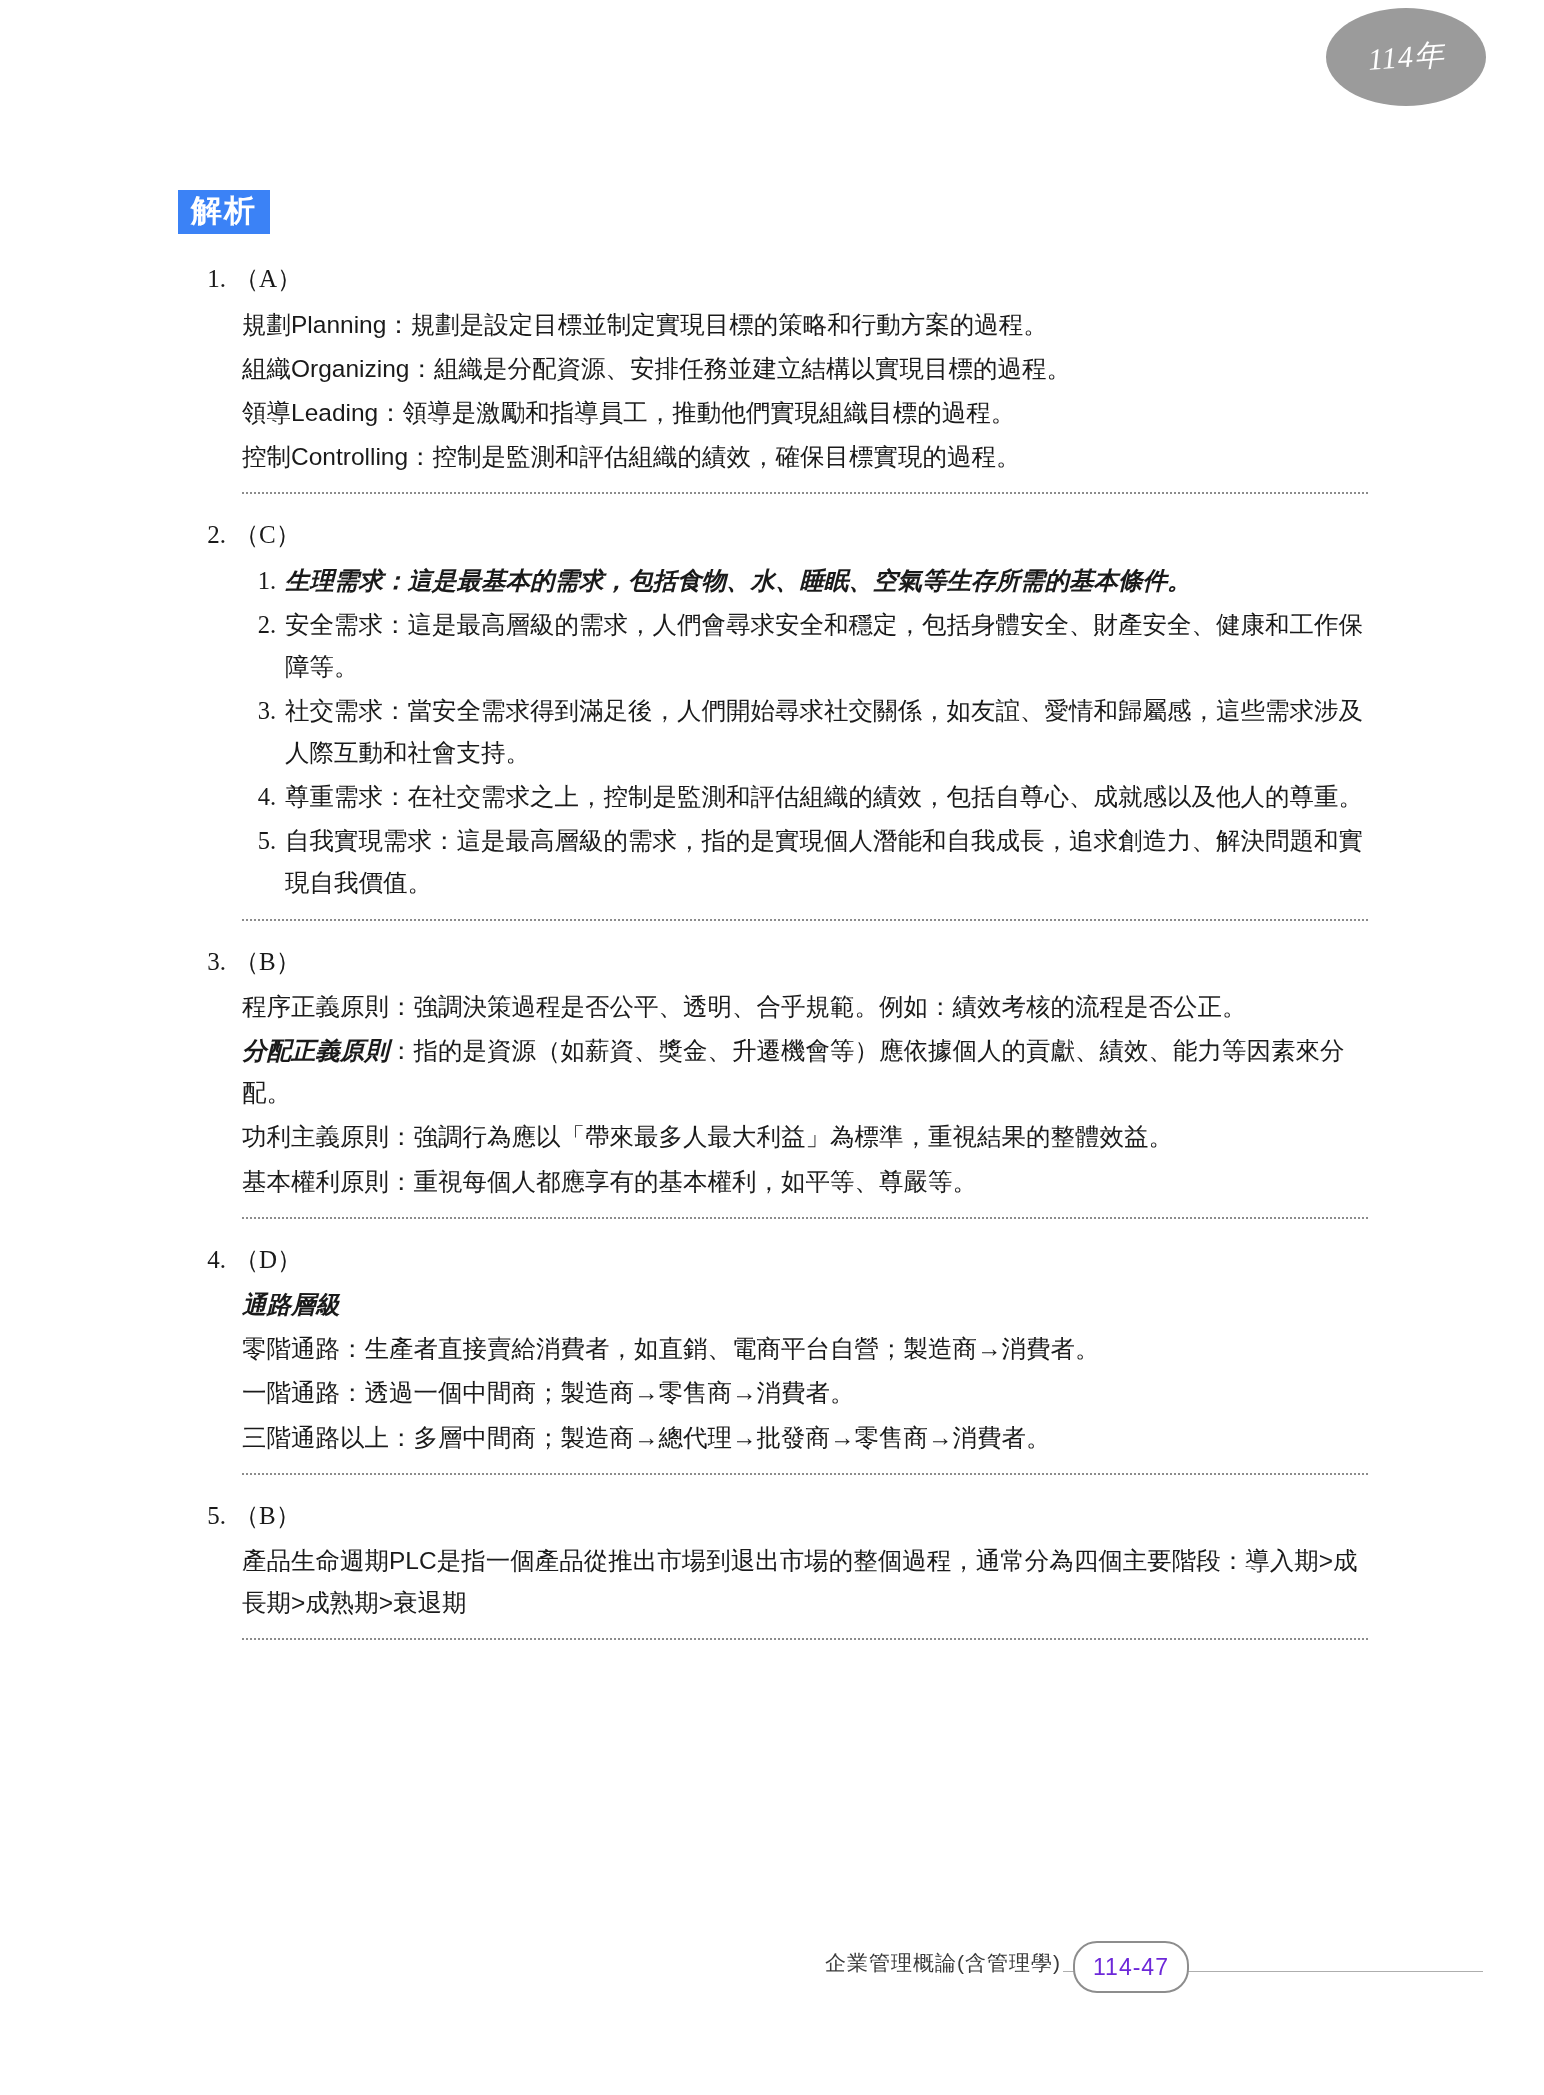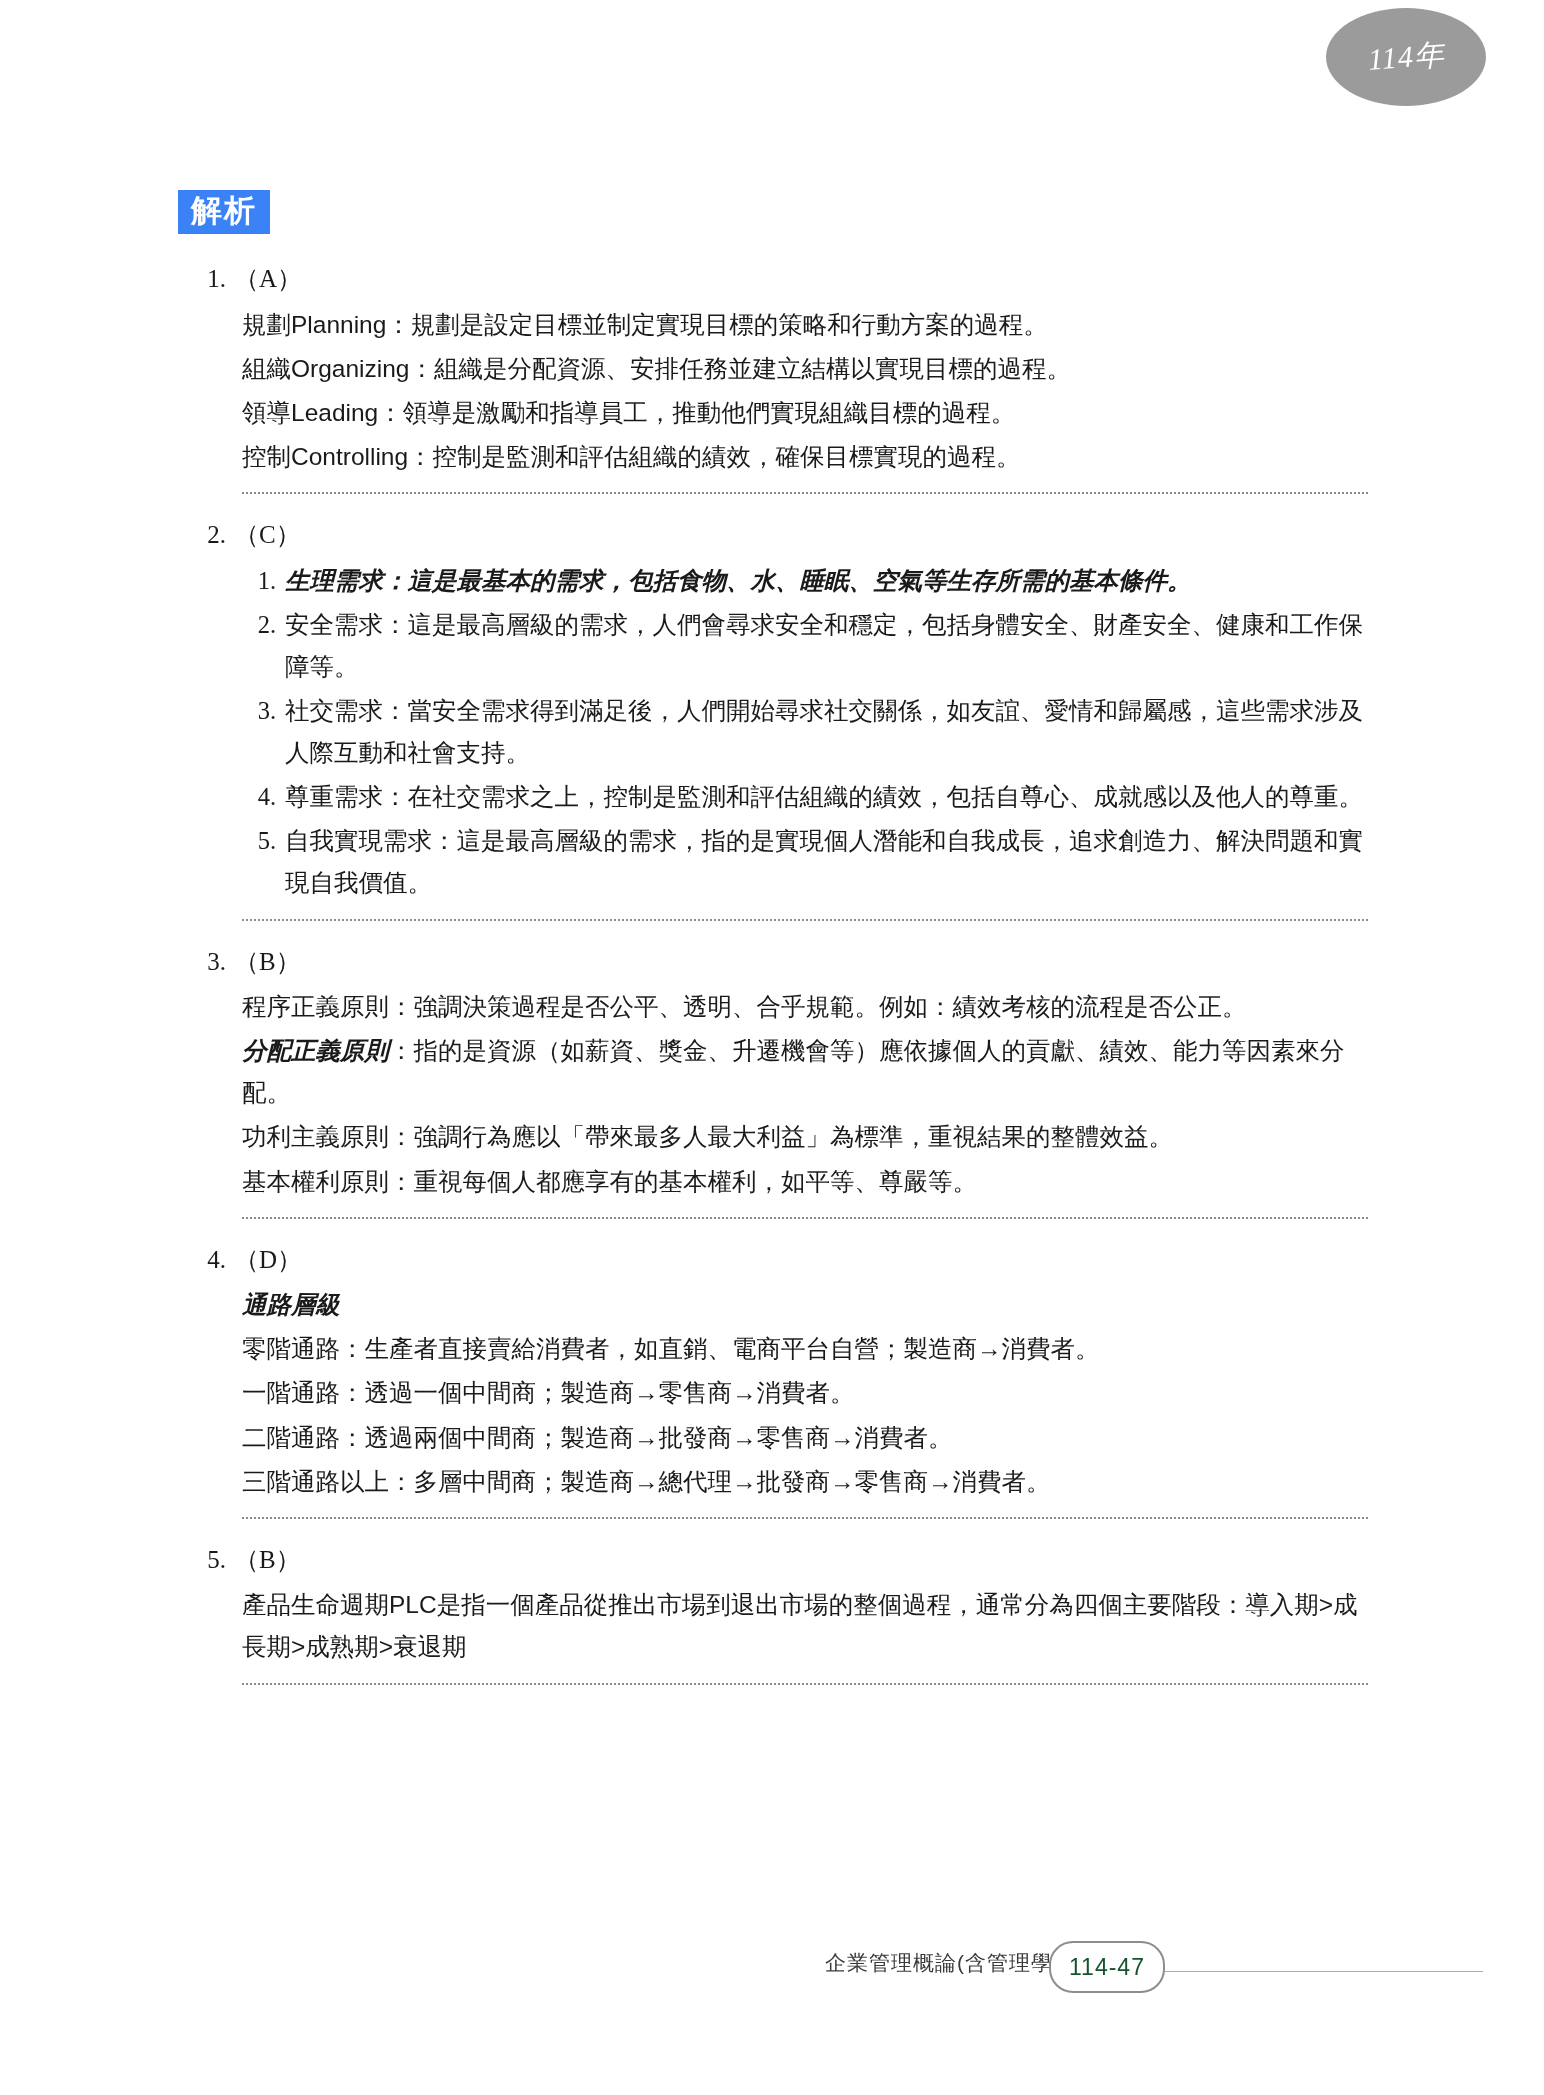--- a/index.html
+++ b/index.html
@@ -140,32 +140,32 @@
   .footer-title {
     position: absolute;
     right: 180px;
     top: 14px;
     font-size: 21px;
     color: #3a3a3a;
     letter-spacing: 1px;
   }
   .footer-page {
     position: absolute;
-    right: 76px;
+    right: 52px;
     top: 6px;
     width: 112px;
     height: 48px;
     border: 2px solid #8d8d8d;
     border-radius: 24px;
     display: flex;
     align-items: center;
     justify-content: center;
     background: #ffffff;
     font-size: 23px;
-    color: #14532d;
+    color: #6d28d9;
     letter-spacing: 1px;
   }
 </style>
 </head>
 <body>
 
 <div class="year-badge">
   <span class="year-text">114年</span>
 </div>
 
@@ -237,21 +237,20 @@
   
   <div class="qblock">
     <div class="qhead">
       <span class="qnum">4.</span>
       <span class="qans">（D）</span>
     </div>
     <div class="qbody">
       <p class="bold">通路層級</p>
       <p>零階通路：生產者直接賣給消費者，如直銷、電商平台自營；製造商→消費者。</p>
       <p>一階通路：透過一個中間商；製造商→零售商→消費者。</p>
-      <p>二階通路：透過兩個中間商；製造商→批發商→零售商→消費者。</p>
       <p>三階通路以上：多層中間商；製造商→總代理→批發商→零售商→消費者。</p>
     </div>
     <div class="dotted"></div>
   </div>
 
   
   <div class="qblock">
     <div class="qhead">
       <span class="qnum">5.</span>
       <span class="qans">（B）</span>

